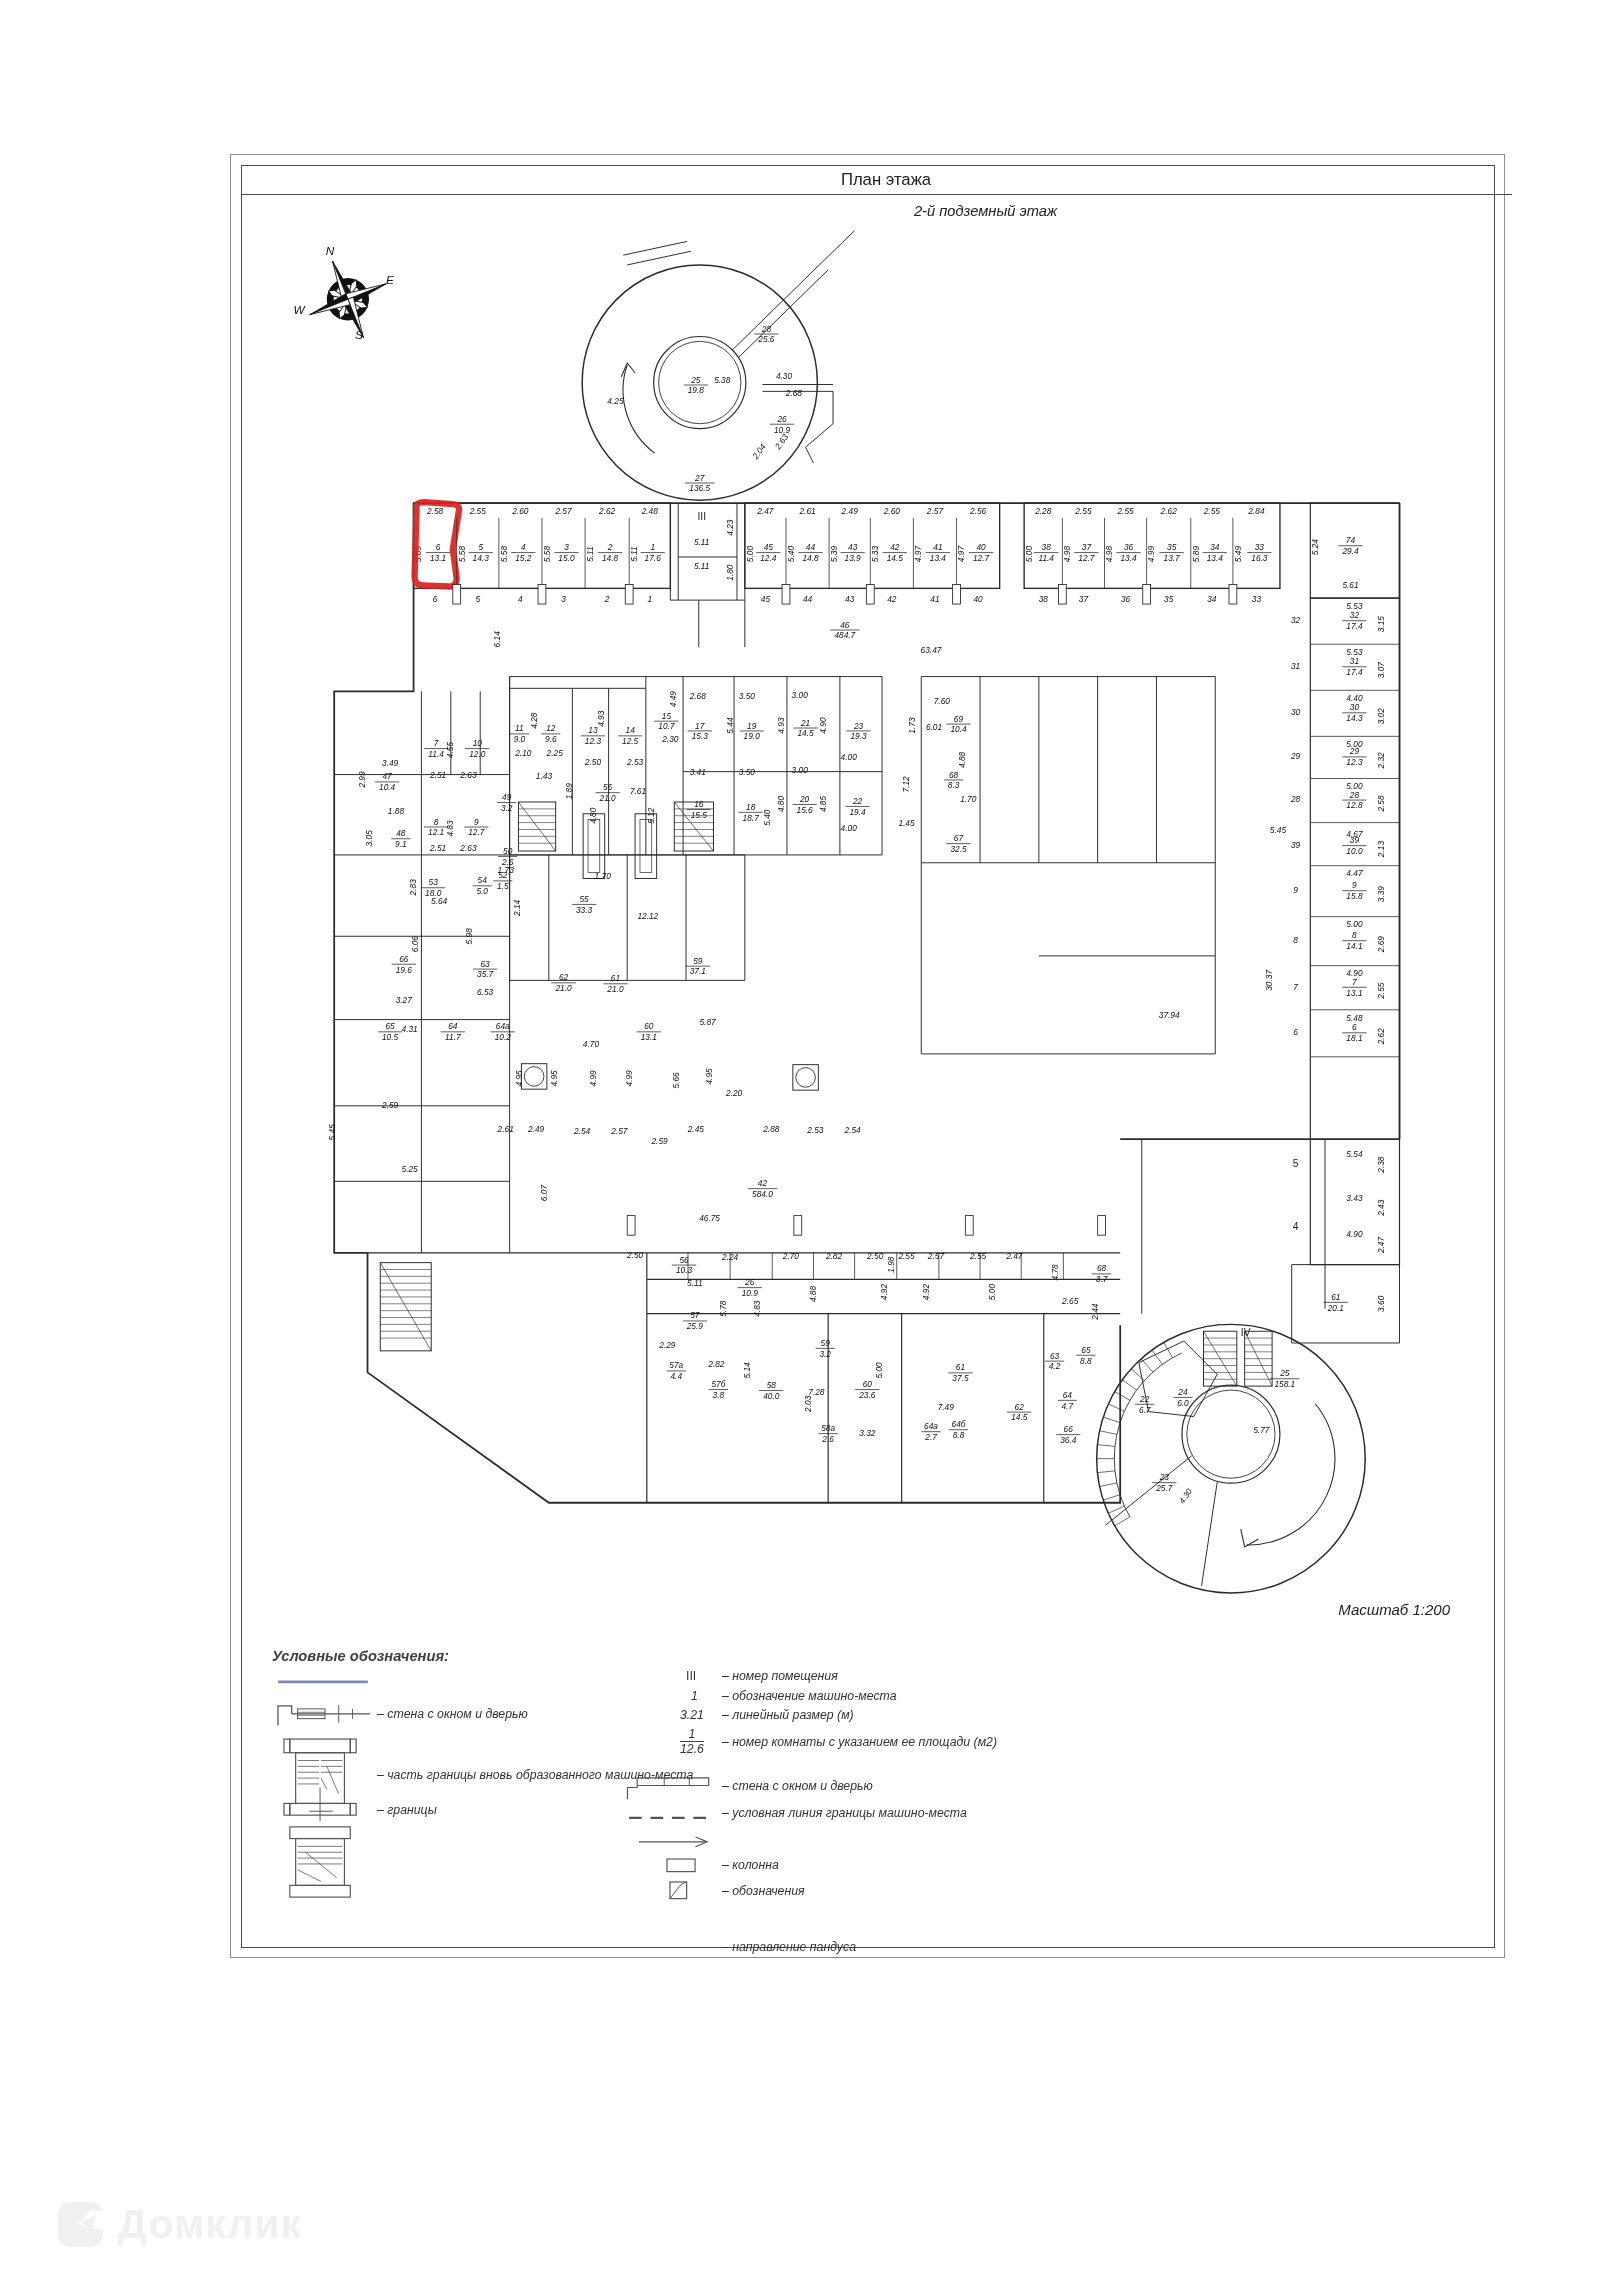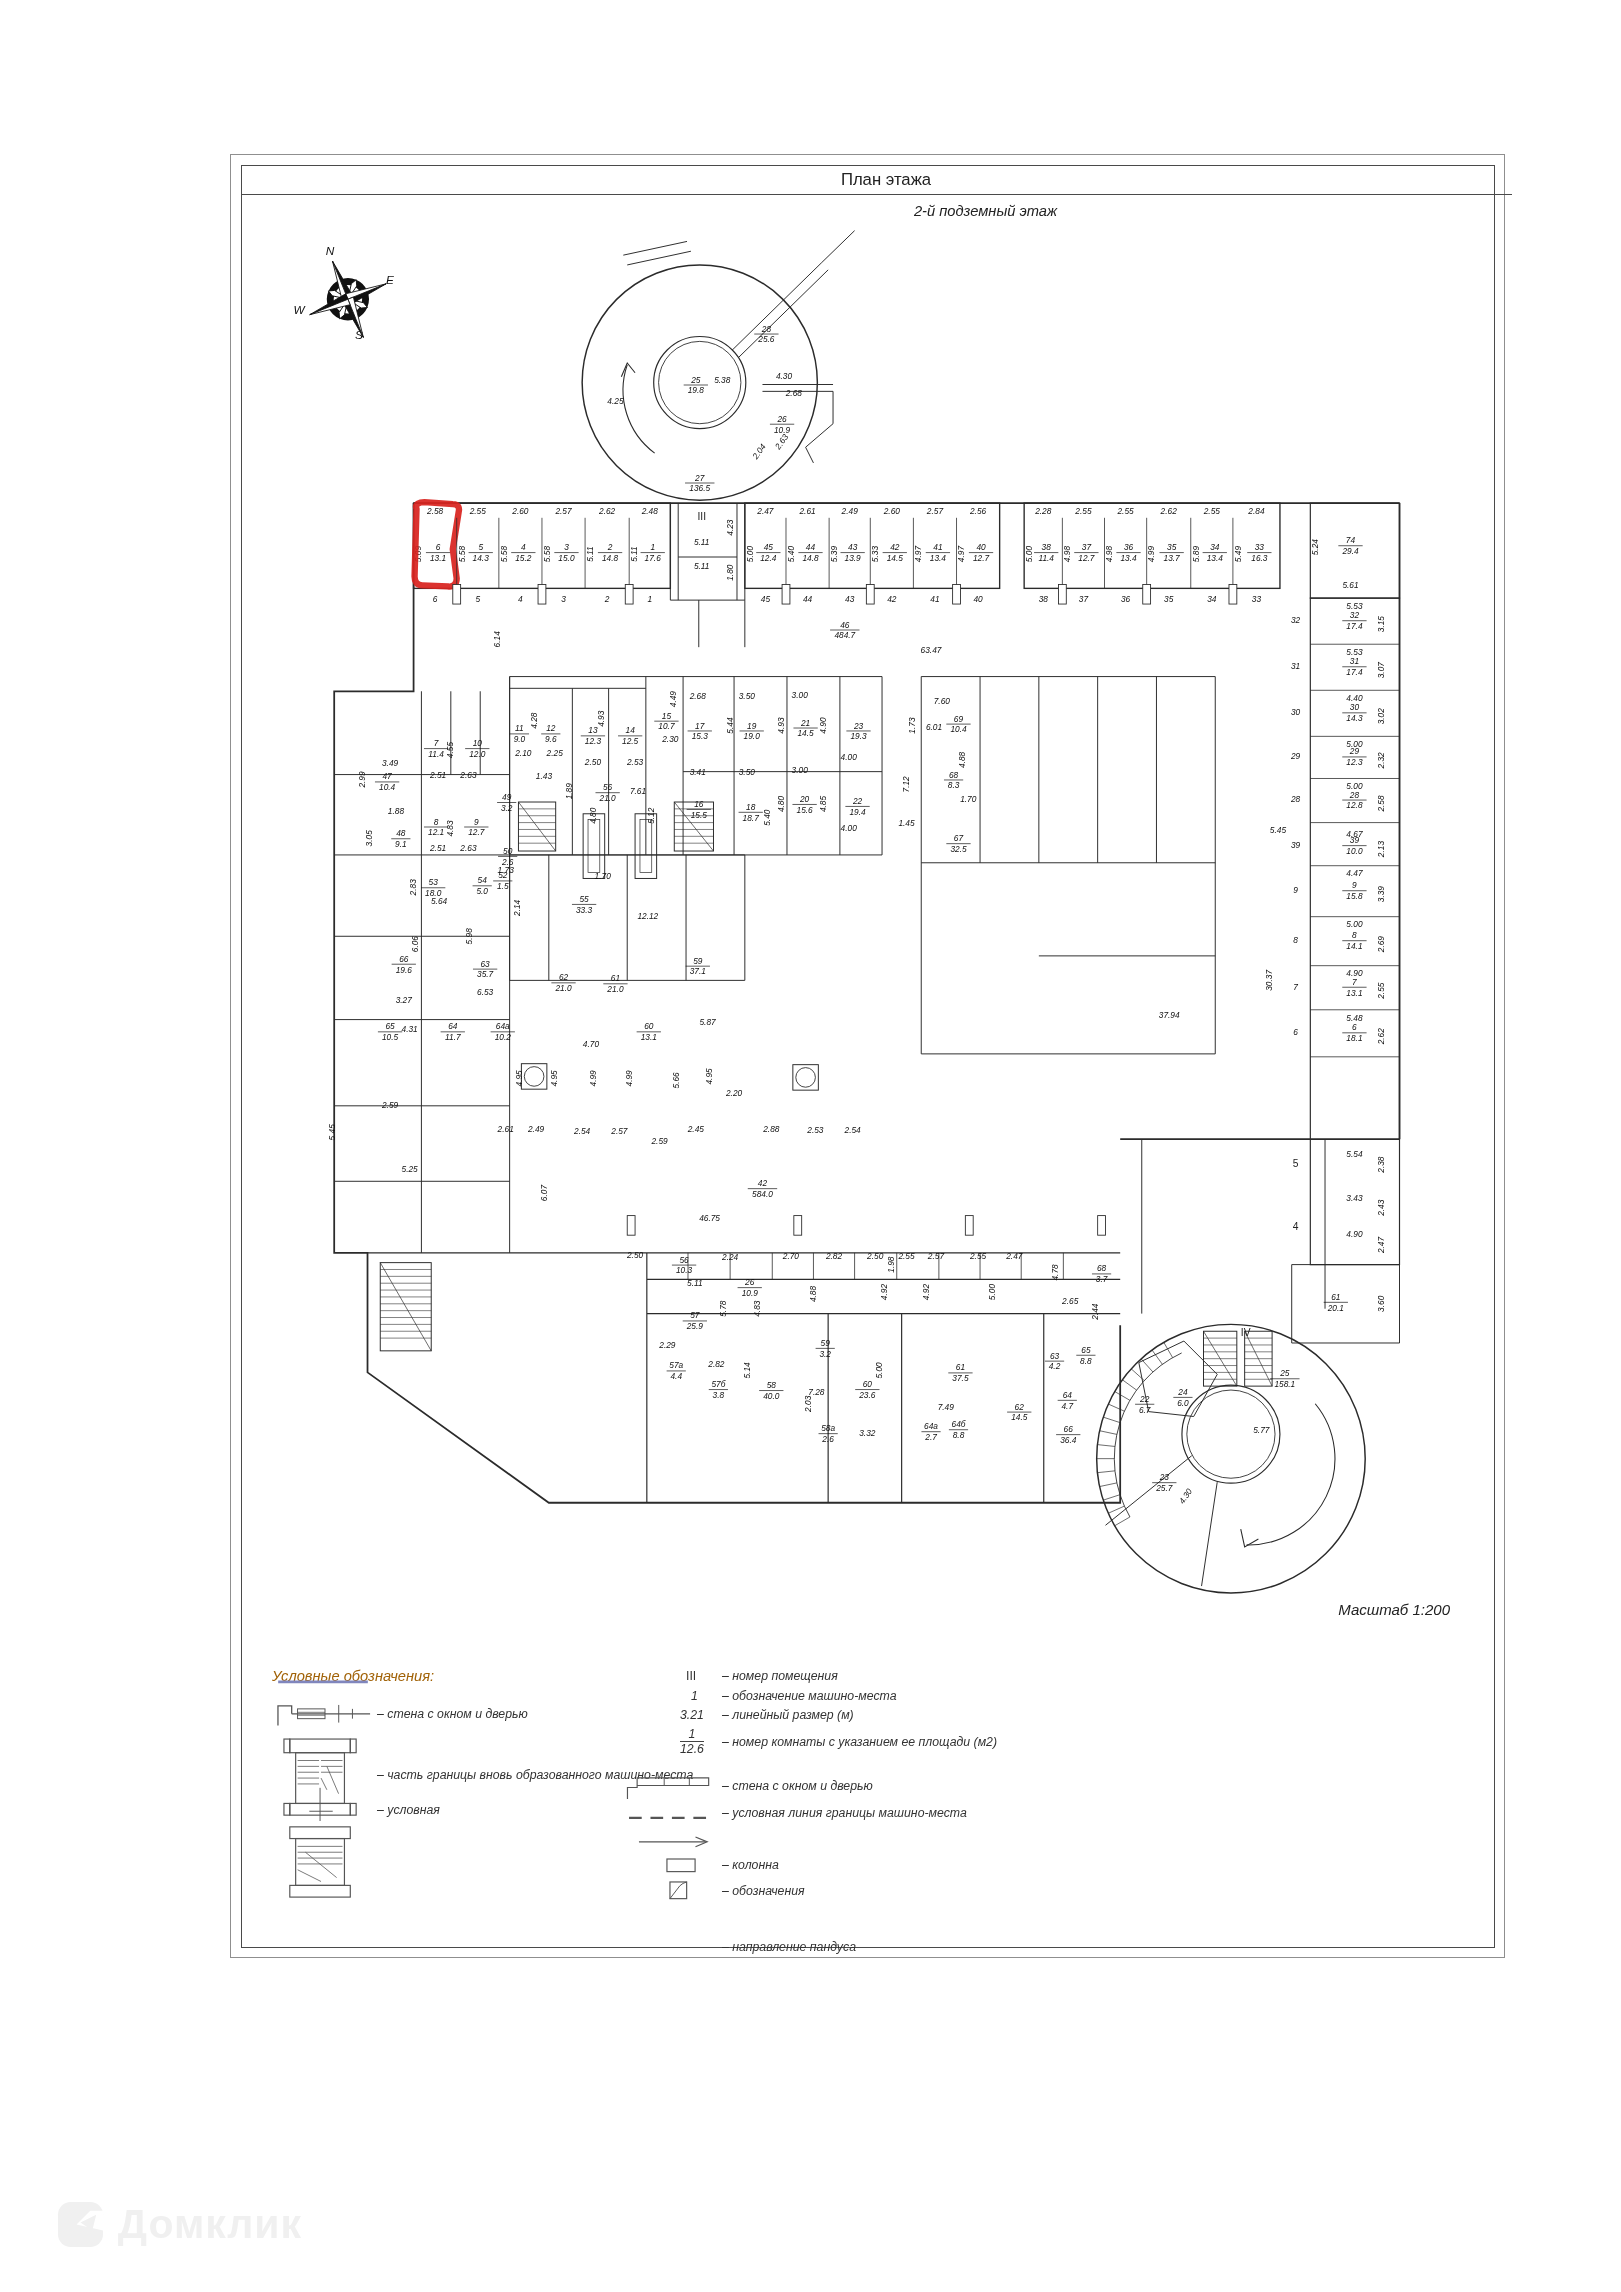--- a/index.html
+++ b/index.html
@@ -9,21 +9,21 @@
   
   #sheet-outer{left:230px;top:154px;width:1273px;height:1802px;border:1px solid #8f8f8f;}
   #sheet-inner{left:241px;top:165px;width:1252px;height:1781px;border:1.5px solid #4a4a4a;}
   #title-band{left:241px;top:165px;width:1252px;height:29px;border-bottom:1.5px solid #4a4a4a;
               display:flex;align-items:center;justify-content:center;font-size:16.7px;color:#222;padding-left:19px;}
   #subtitle{left:241px;top:203px;width:1489px;text-align:center;font-size:14.7px;font-style:italic;color:#222;}
   #scale-label{left:1220px;top:1601px;width:230px;text-align:right;font-size:15px;font-style:italic;color:#222;}
   
   .compass-letter{font-size:11.8px;font-style:italic;color:#111;transform:translate(-50%,-50%);}
   
-  #legend-header{left:272px;top:1648px;font-size:14.7px;font-style:italic;font-weight:normal;color:#a16207;margin-top:20px;}
+  #legend-header{left:272px;top:1648px;font-size:14.7px;font-style:italic;font-weight:bold;color:#404040;}
   .leg-label{font-size:12.3px;font-style:italic;color:#333;white-space:nowrap;}
   
   #plan-svg{left:0;top:0;}
   text{font-family:"Liberation Sans",sans-serif;}
   .dim{font-size:8.5px;font-style:italic;fill:#111;}
   .rnum{font-size:8.5px;font-style:italic;fill:#111;}
   .big{font-size:10.5px;fill:#222;}
   
   #watermark{left:57px;top:2201px;display:flex;align-items:center;gap:13.7px;color:#f0f0f0;}
   #watermark .wm-text{font-size:41px;font-weight:800;letter-spacing:1px;color:#f0f0f0;}
@@ -765,21 +765,21 @@
             <line x1="16" y1="26" x2="62" y2="26"></line>
           <line x1="16" y1="32" x2="62" y2="32"></line>
             <line x1="16" y1="38" x2="62" y2="38"></line>
           <line x1="16" y1="44" x2="40" y2="56"></line>
             <line x1="24" y1="26" x2="56" y2="52"></line>
         </g>
         <rect x="8" y="60" width="62" height="12"></rect>
       </g>
     </svg>
   </div>
-  <div class="abs leg-label" style="left:377px;top:1803px">– условная</div>
+  <div class="abs leg-label" style="left:377px;top:1803px">– границы</div>
 
   <div class="abs leg-label" style="left:686px;top:1669px;font-style:normal">III</div>
   <div class="abs leg-label" style="left:722px;top:1669px">– номер помещения</div>
 
   <div class="abs leg-label" style="left:691px;top:1689px">1</div>
   <div class="abs leg-label" style="left:722px;top:1689px">– обозначение машино-места</div>
 
   <div class="abs leg-label" style="left:680px;top:1708px">3.21</div>
   <div class="abs leg-label" style="left:722px;top:1708px">– линейный размер (м)</div>
 

